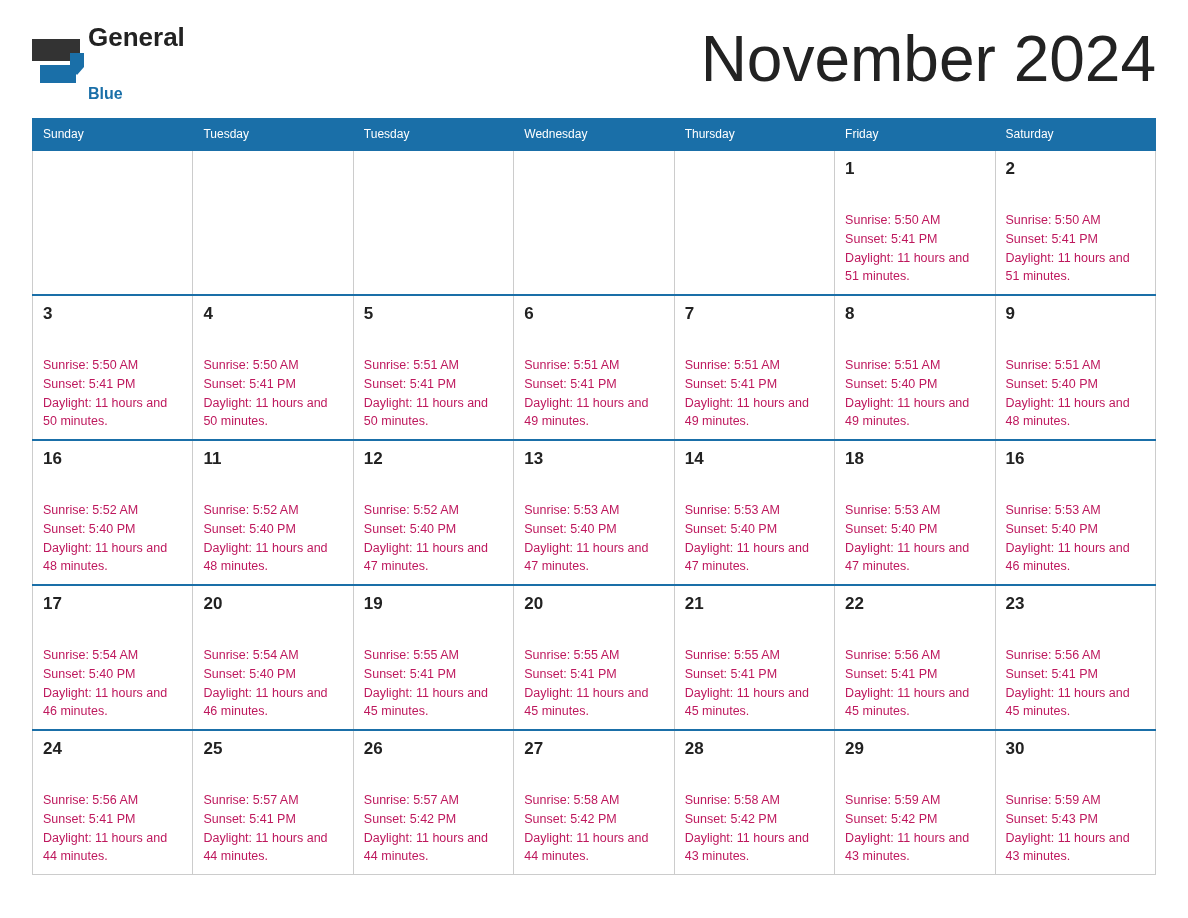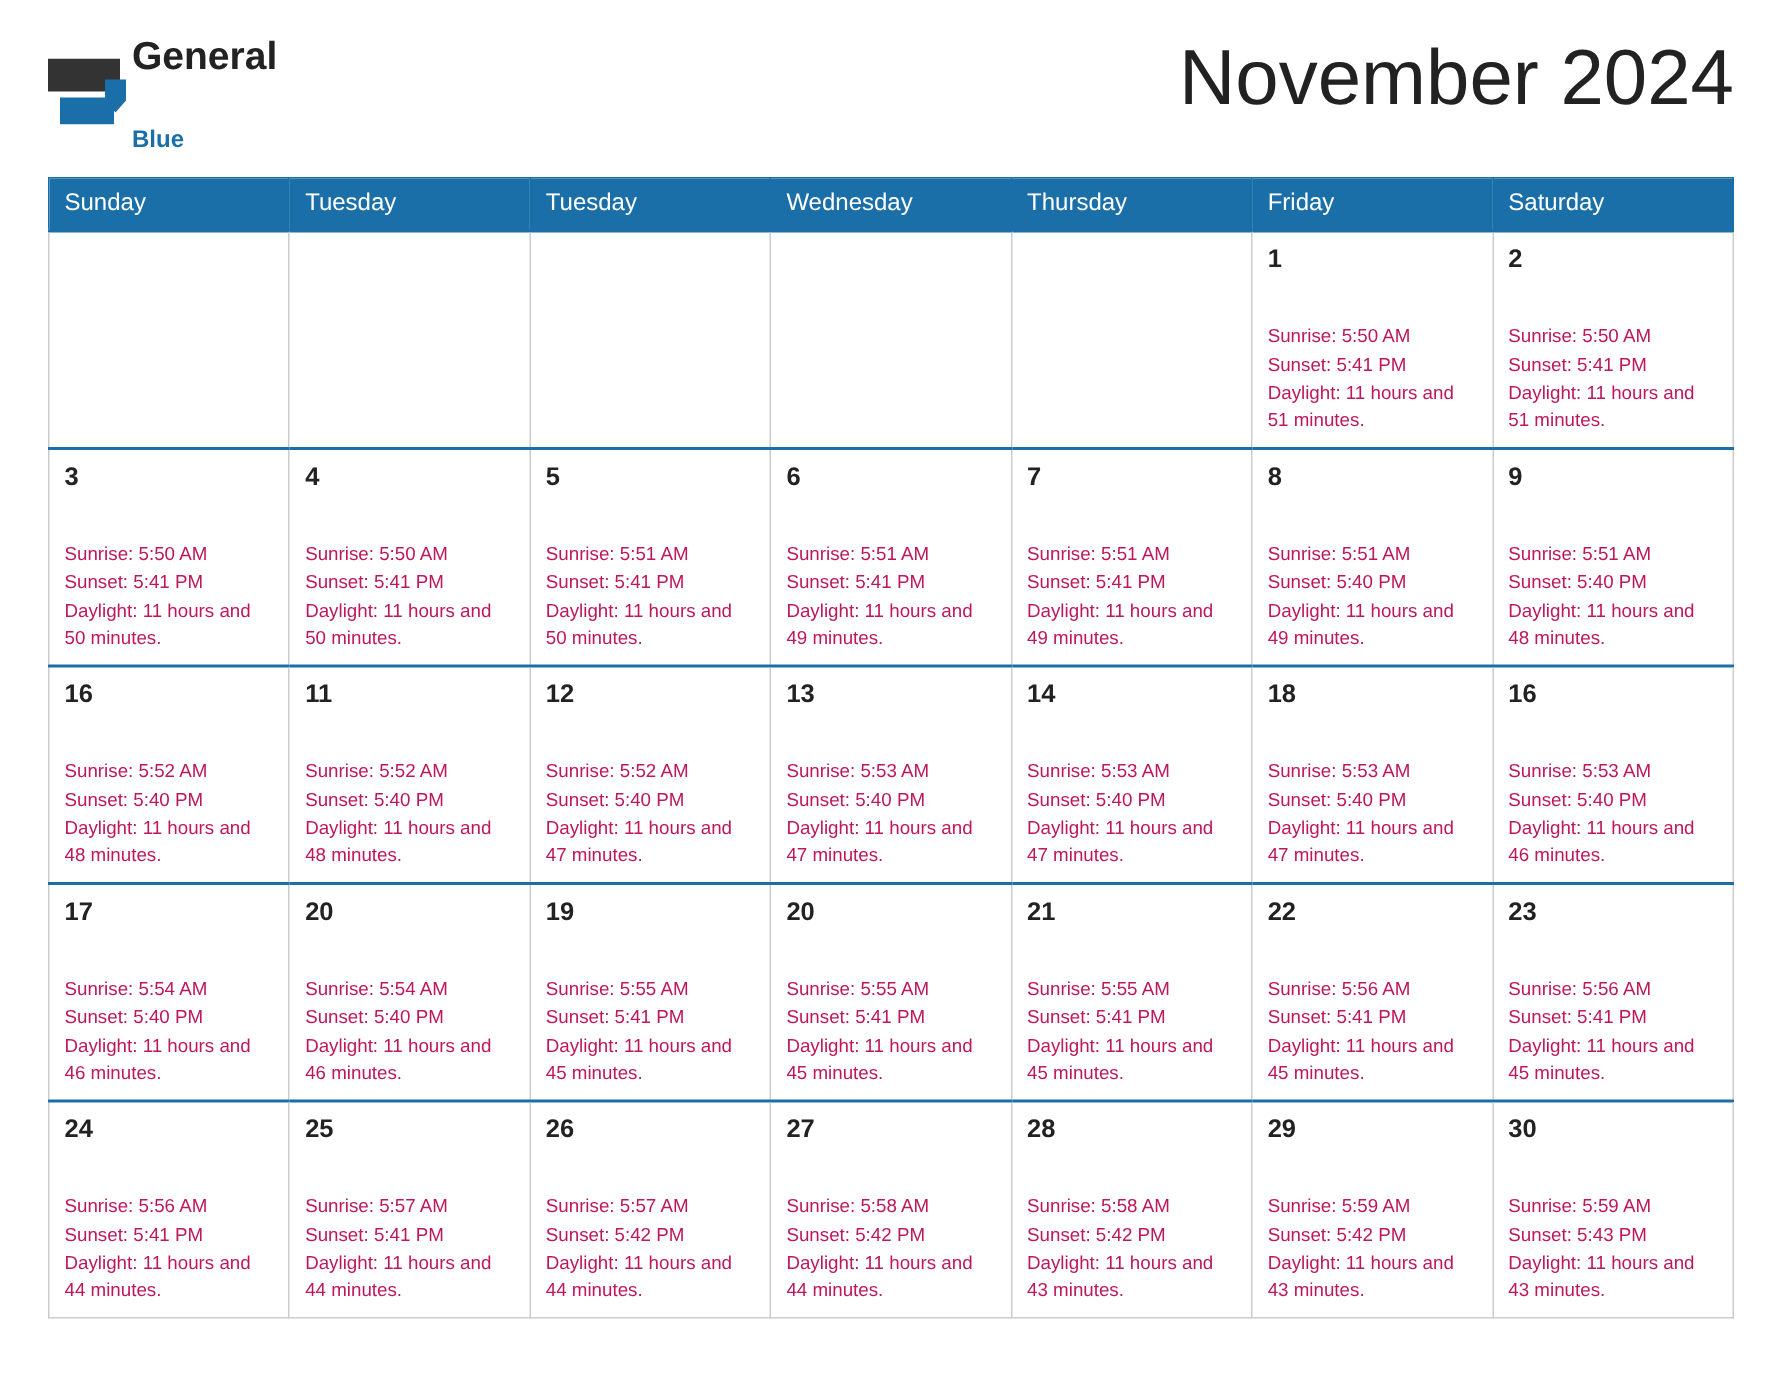--- a/index.html
+++ b/index.html
@@ -17,39 +17,39 @@
     }
     .logo-area {
       display: flex;
       flex-direction: column;
       align-items: flex-start;
     }
     .title-area {
       text-align: right;
     }
     .month-title {
-      font-size: 52px;
+      font-size: 64px;
       font-weight: normal;
       color: #222;
       line-height: 1.1;
     }
     .location-title {
       font-size: 22px;
       color: #444;
       margin-top: 4px;
     }
     .calendar-table {
       width: 100%;
       border-collapse: collapse;
       border: 1px solid #aaa;
     }
     .calendar-table th {
       background: #1a6fa8;
       color: #fff;
-      font-size: 16px;
+      font-size: 12px;
       font-weight: normal;
       padding: 8px 10px;
       text-align: left;
       border: 1px solid #1a6fa8;
     }
     .calendar-table td {
       vertical-align: top;
       padding: 8px 10px;
       border: 1px solid #ccc;
       width: 14.28%;

